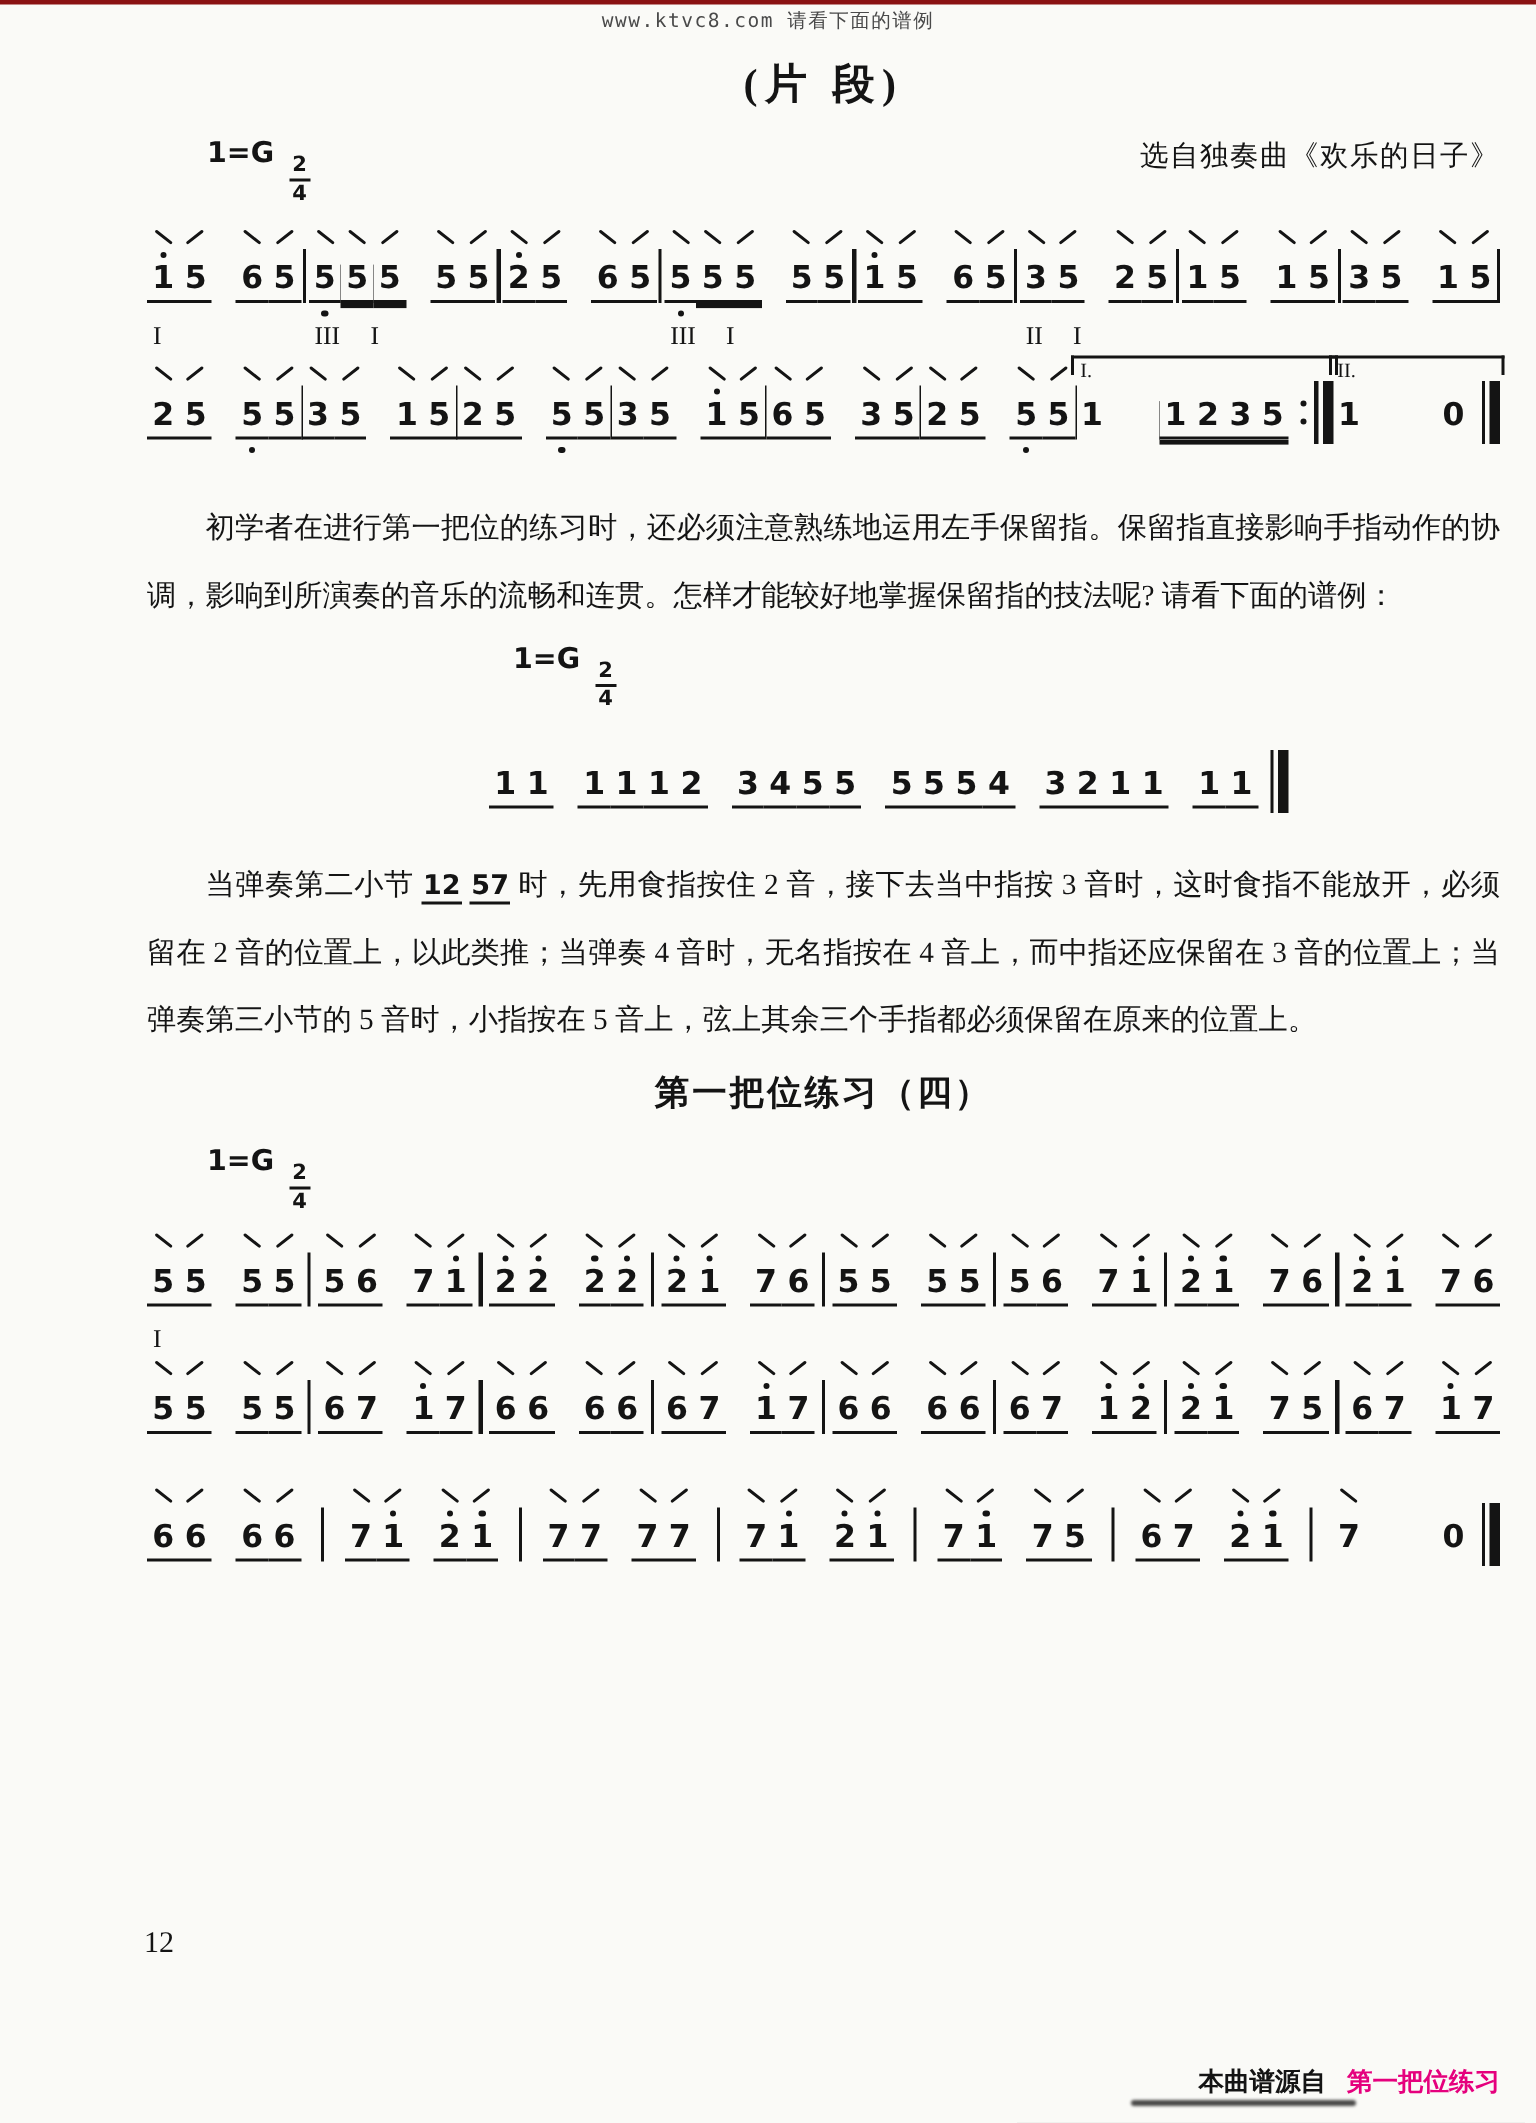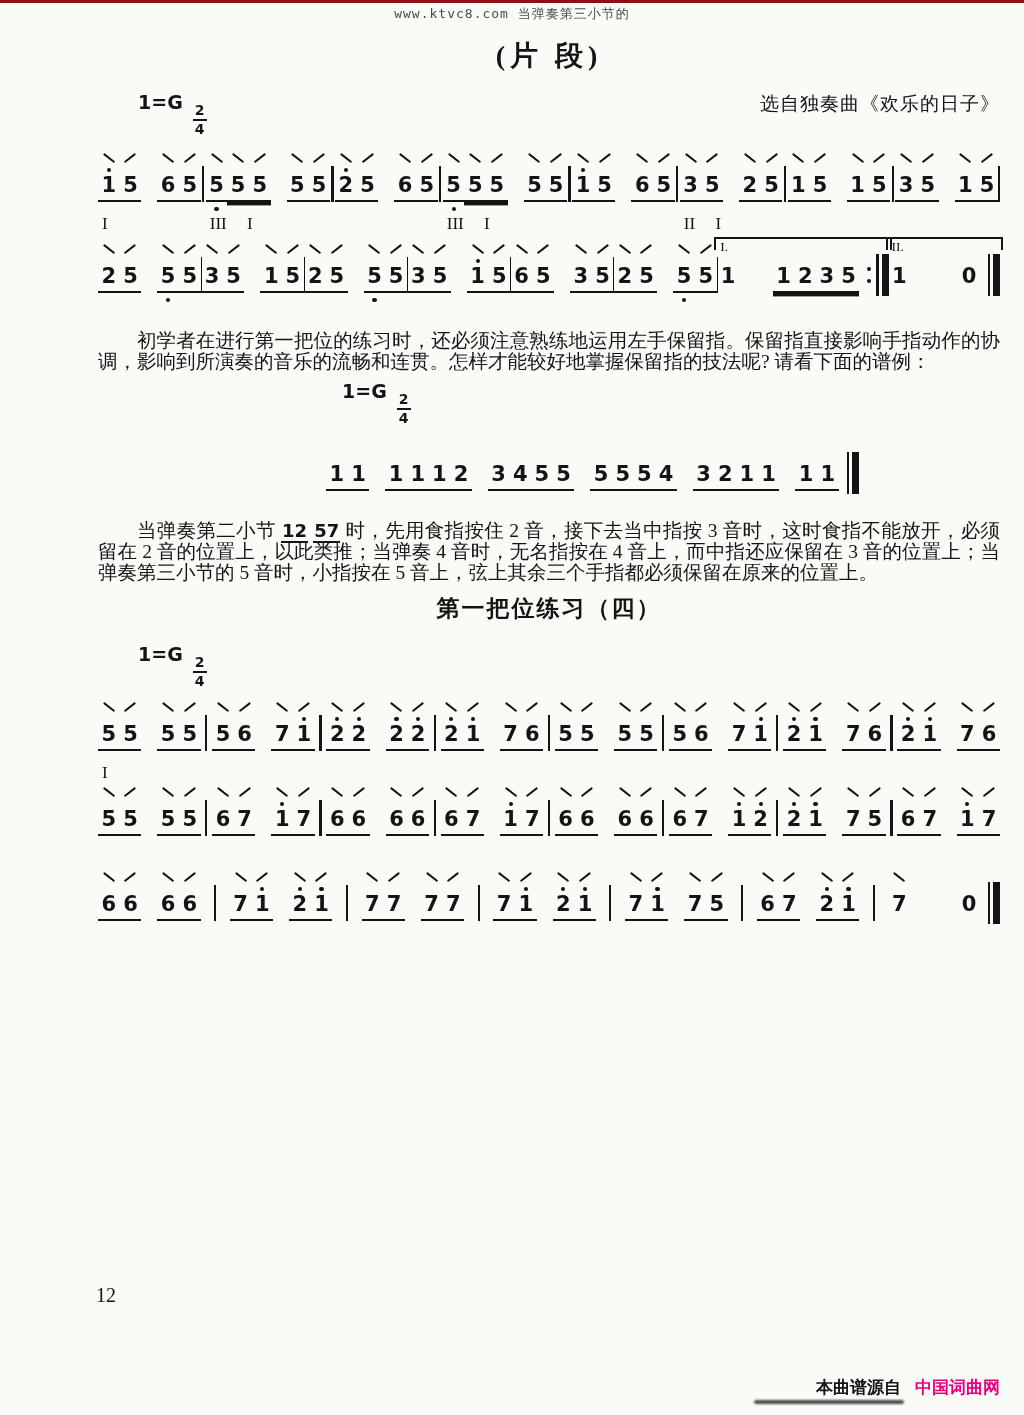--- a/index.html
+++ b/index.html
@@ -44,38 +44,38 @@
   .rdots{display:flex;flex-direction:column;gap:8px;margin-right:5px;}
   .rdots i{width:4px;height:4px;border-radius:50%;background:#141414;}
   .thin{width:2.2px;height:42px;background:#141414;}
   .thick{width:6.5px;height:42px;background:#141414;margin-left:3.5px;}
   .pos{position:absolute;left:4px;bottom:-23px;font-family:"Liberation Serif",serif;
        font-size:17px;word-spacing:16px;white-space:nowrap;}
   .ebr{position:absolute;top:-4px;left:-3px;right:-3px;height:11px;
        border-top:2.6px solid #141414;border-left:2.6px solid #141414;border-right:2.6px solid #141414;}
   .ebl{position:absolute;top:1px;left:4px;font-size:13.5px;font-family:"Liberation Serif",serif;line-height:1;}
   
-  p{margin:0;font-size:19.5px;line-height:21px;text-indent:2em;text-align:justify;}
+  p{margin:0;font-size:19.5px;line-height:45px;text-indent:2em;text-align:justify;}
   .inno{font-family:"DejaVu Sans",sans-serif;font-weight:700;font-size:18px;
         border-bottom:2.2px solid #141414;padding:0 1px;}
   .heading{margin-top:10px;text-align:center;font-size:23px;font-weight:700;letter-spacing:2px;}
   .exkey{margin-top:8px;}
   .pagenum{position:absolute;left:96px;top:1284px;font-size:20px;}
   .footer{position:absolute;right:24px;top:1376px;font-family:"DejaVu Sans",sans-serif;
           font-weight:700;font-size:17px;white-space:nowrap;}
   .footer .site{margin-left:14px;}
   .smudge{position:absolute;right:120px;top:1400px;width:150px;height:4px;background:#1c1c1c;
           border-radius:2px;filter:blur(1px);opacity:.8;}
 </style>
 </head>
 <body>
 
 <div class="page">
   <div class="topbar" style="background: rgb(138, 18, 18);"></div>
-  <div class="watermark">www.ktvc8.com 当弹奏第三小节的</div>
+  <div class="watermark">www.ktvc8.com 请看下面的谱例</div>
 
   <div class="content">
     <div class="subtitle">(片 段)</div>
 
     <div class="keyrow">
       <div class="keysig">
         <span>1=G</span><span class="frac">
             <span class="num">2</span>
             <span class="den">4</span>
           </span>
@@ -1587,15 +1587,15 @@
             <span class="thick"></span>
           </span>
         </div>
       </div>
 
   </div>
 
   <div class="pagenum">12</div>
   <div class="smudge"></div>
   <div class="footer">
-    <span>本曲谱源自</span><span class="site" style="color: rgb(229, 0, 125);">中国词曲网</span>
+    <span>本曲谱源自</span><span class="site" style="color: rgb(229, 0, 125);">第一把位练习</span>
   </div>
 </div>
 
 </body></html>

